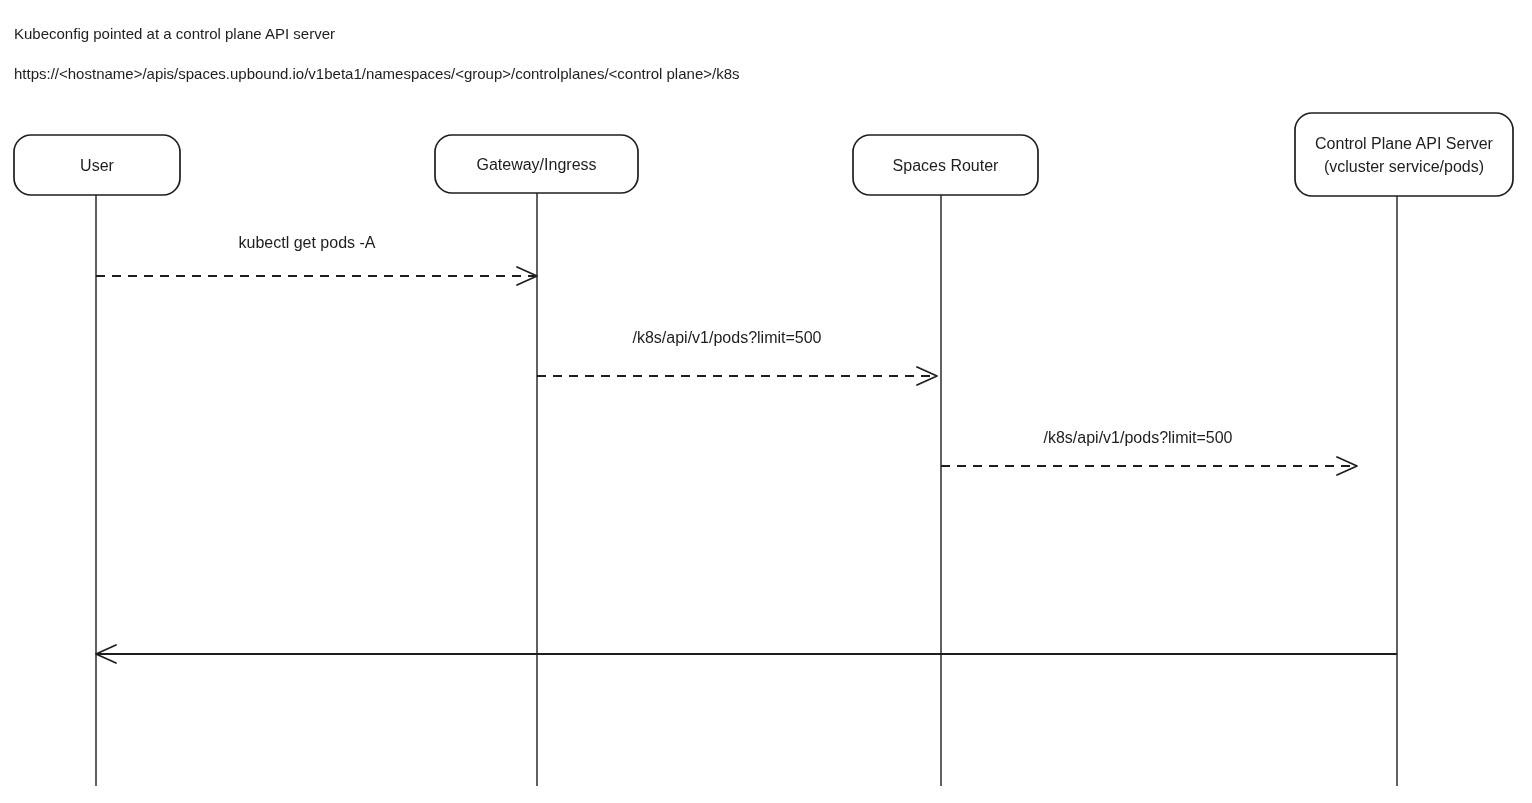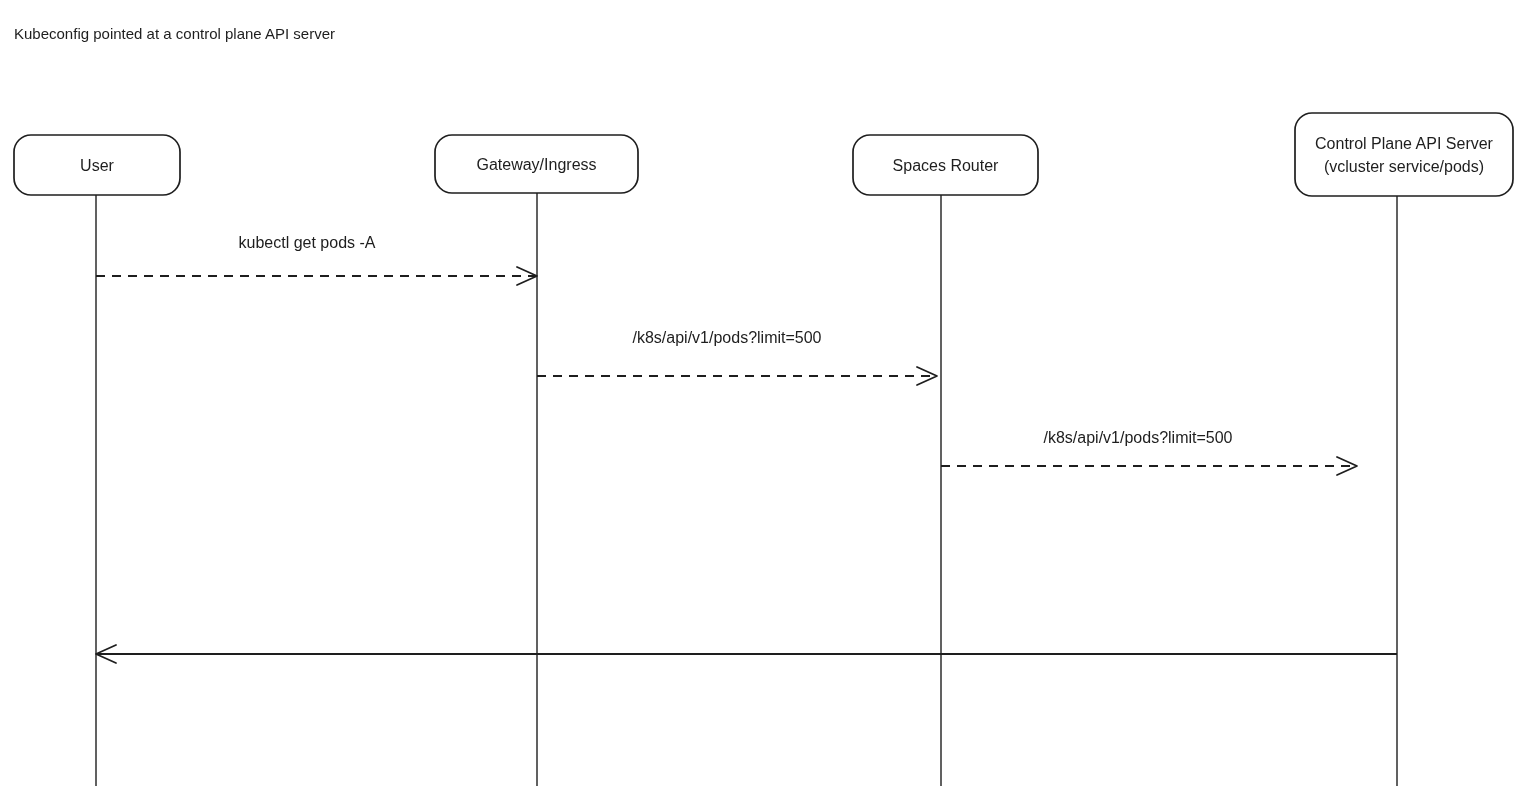--- a/index.html
+++ b/index.html
@@ -19,20 +19,21 @@
     font-family: "Liberation Sans", sans-serif;
     font-size: 16px;
   }
 </style>
 </head>
 <body>
 
 <div id="stage">
   <div class="header">
     <p class="hline">Kubeconfig pointed at a control plane API server</p>
+    <p class="hline">https://&lt;hostname&gt;/apis/spaces.upbound.io/v1beta1/namespaces/&lt;group&gt;/controlplanes/&lt;control plane&gt;/k8s</p>
   </div>
   <svg id="diagram-svg" xmlns="http://www.w3.org/2000/svg" width="1532" height="803" viewBox="0 0 1532 803">
       <line x1="96" y1="193" x2="96" y2="786" stroke="#1e1e1e" stroke-width="1.4"></line>
       <rect x="14" y="135" width="166" height="60" rx="17" ry="17" fill="#ffffff" stroke="#1e1e1e" stroke-width="1.7"></rect>
       <text text-anchor="middle" fill="#1e1e1e"><tspan x="97" y="170.5">User</tspan></text>
       <line x1="537" y1="191" x2="537" y2="786" stroke="#1e1e1e" stroke-width="1.4"></line>
       <rect x="435" y="135" width="203" height="58" rx="17" ry="17" fill="#ffffff" stroke="#1e1e1e" stroke-width="1.7"></rect>
       <text text-anchor="middle" fill="#1e1e1e"><tspan x="536.5" y="169.5">Gateway/Ingress</tspan></text>
       <line x1="941" y1="193" x2="941" y2="786" stroke="#1e1e1e" stroke-width="1.4"></line>
       <rect x="853" y="135" width="185" height="60" rx="17" ry="17" fill="#ffffff" stroke="#1e1e1e" stroke-width="1.7"></rect>

